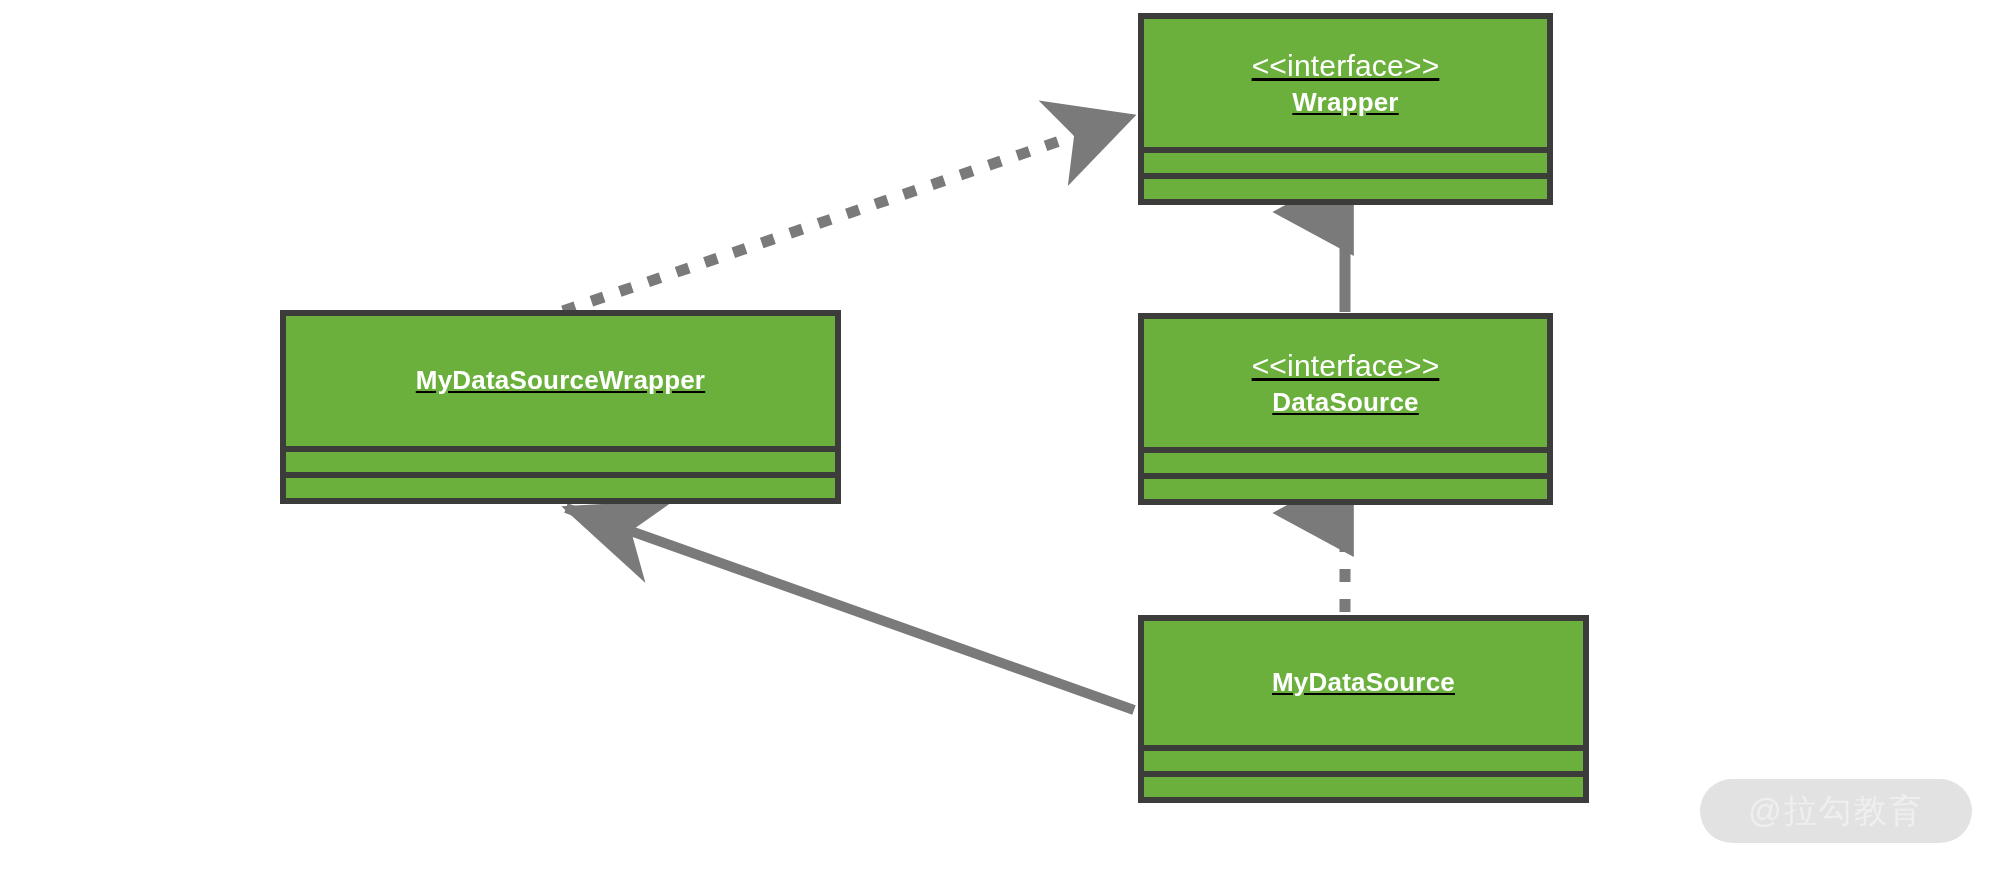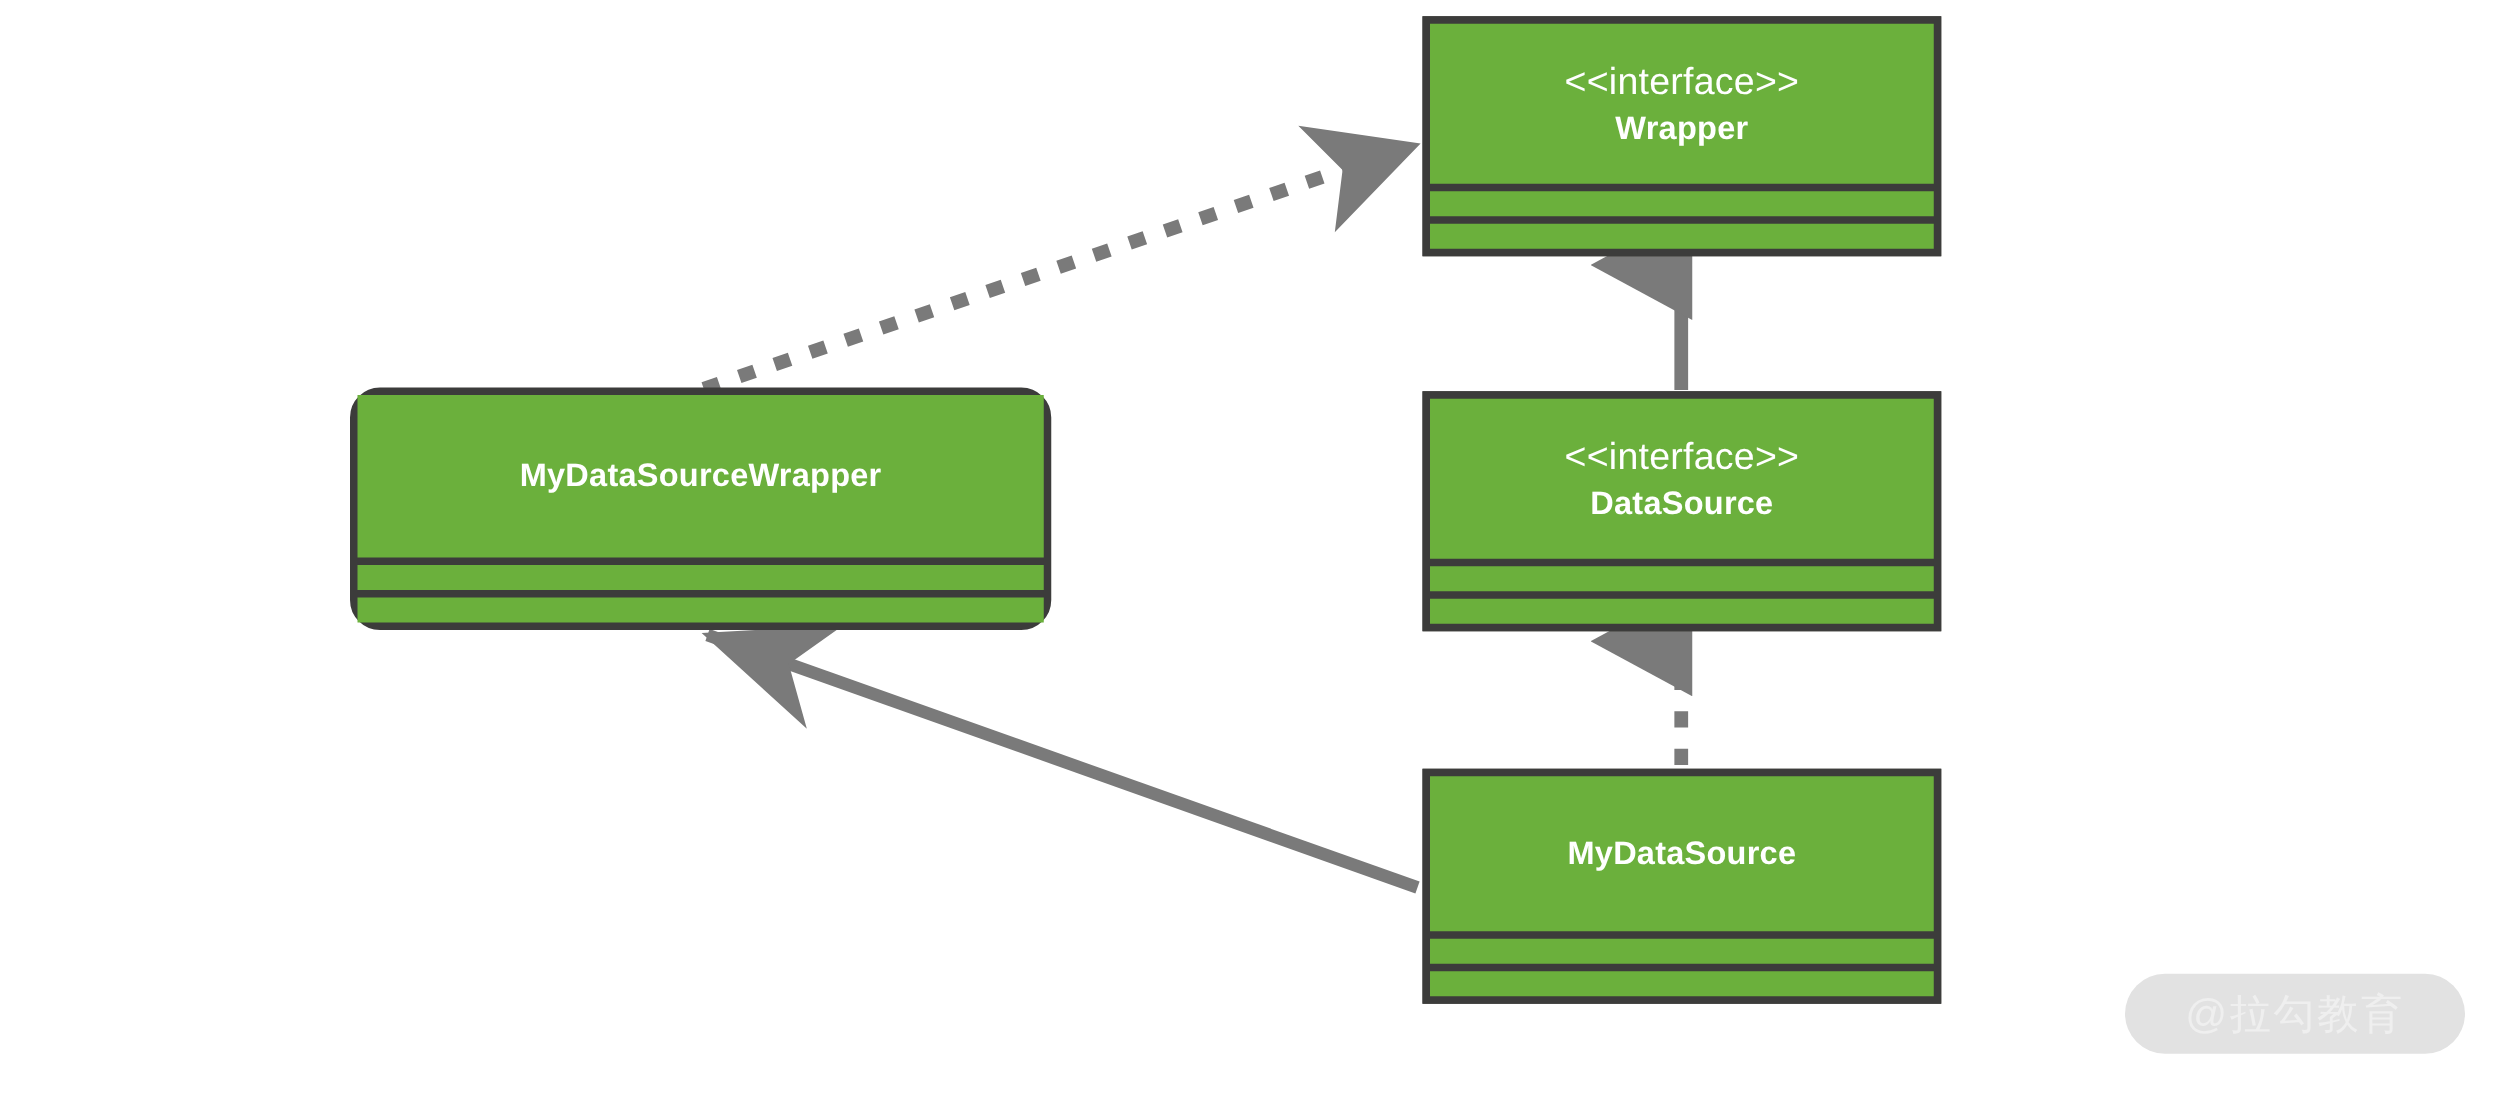--- a/index.html
+++ b/index.html
@@ -32,20 +32,21 @@
 
   
   .uml-box {
     position: absolute;
     z-index: 2;
     box-sizing: border-box;
     background: #3c3c3b;                 
     border: 6px solid #3c3c3b;
     display: flex;
     flex-direction: column;
+    text-decoration: underline;
   }
   .uml-name-compartment {
     flex: 1 1 auto;
     background: #6bb03c;
     display: flex;
     flex-direction: column;
     align-items: center;
     justify-content: center;
     text-align: center;
     color: #ffffff;
@@ -154,29 +155,29 @@
 
   <div class="uml-box" style="left:1138px; top:313px; width:415px; height:192px;">
     <div class="uml-name-compartment">
       <div class="uml-stereotype">&lt;&lt;interface&gt;&gt;</div>
       <div class="uml-classname">DataSource</div>
     </div>
     <div class="uml-attr-compartment"></div>
     <div class="uml-op-compartment"></div>
   </div>
 
-  <div class="uml-box" style="left:280px; top:310px; width:561px; height:194px;border-radius:24px;">
+  <div class="uml-box" style="left:280px; top:310px; width:561px; height:194px;">
     <div class="uml-name-compartment">
       <div class="uml-classname">MyDataSourceWrapper</div>
     </div>
     <div class="uml-attr-compartment"></div>
     <div class="uml-op-compartment"></div>
   </div>
 
-  <div class="uml-box" style="left:1138px; top:615px; width:415px; height:188px;">
+  <div class="uml-box" style="left:1138px; top:615px; width:451px; height:188px;">
     <div class="uml-name-compartment">
       <div class="uml-classname">MyDataSource</div>
     </div>
     <div class="uml-attr-compartment"></div>
     <div class="uml-op-compartment"></div>
   </div>
 
   <div id="watermark">
     <span class="wm-text">@拉勾教育</span>
   </div>

